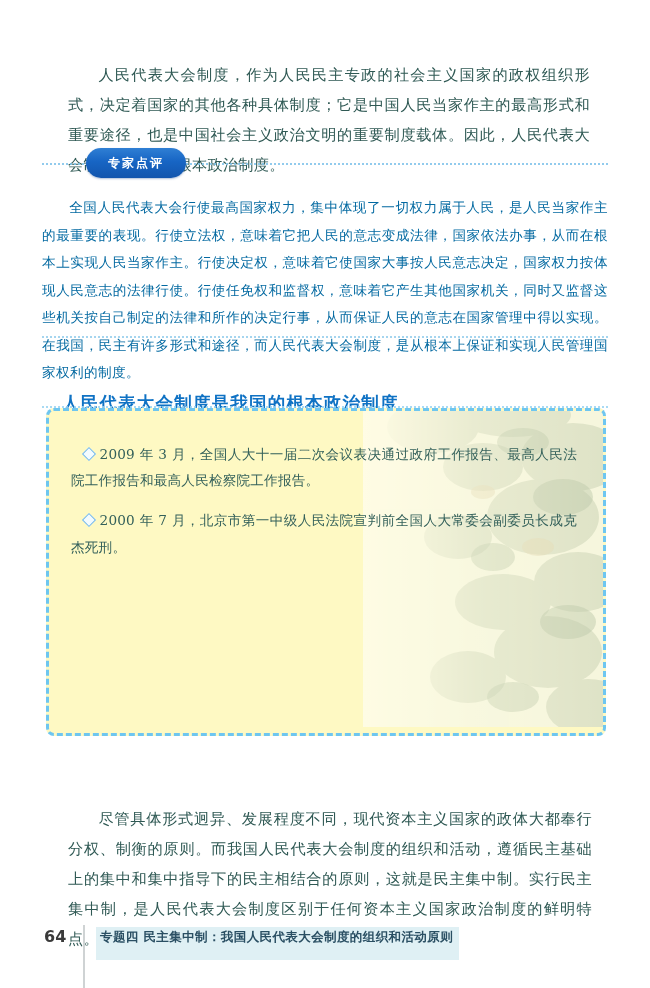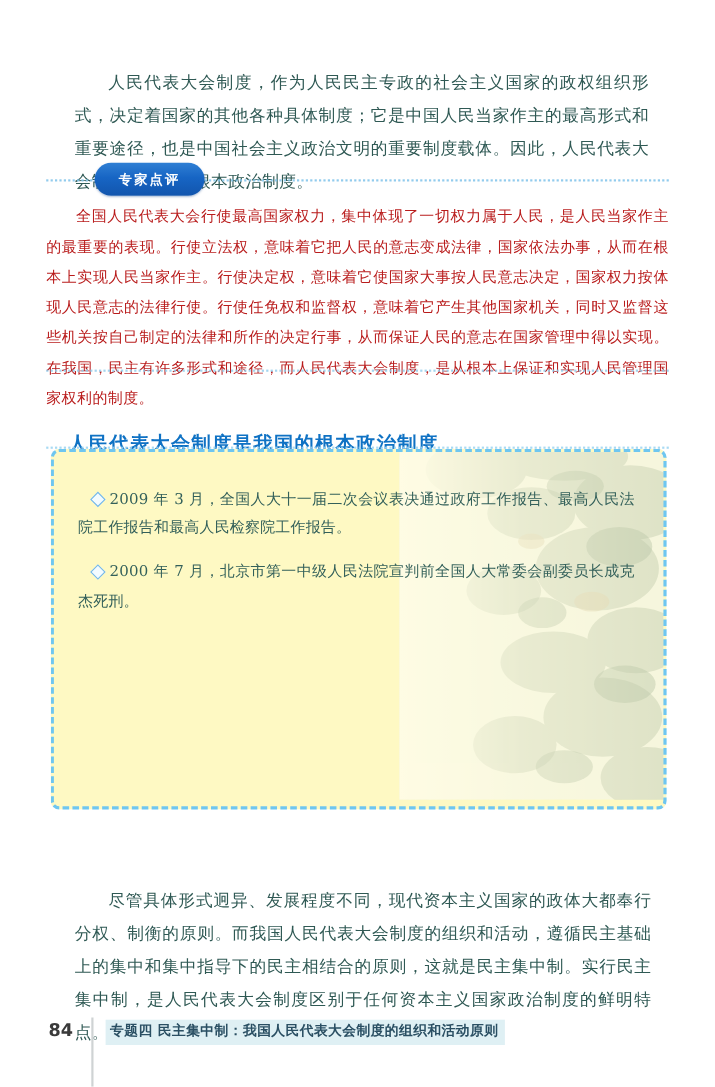--- a/index.html
+++ b/index.html
@@ -74,26 +74,26 @@
     font-family: "DejaVu Sans", "Liberation Sans", sans-serif;
     font-weight: bold;
     font-size: 12px;
     letter-spacing: 2px;
     line-height: 30px;
     box-shadow: 0 1px 2px rgba(20,70,140,.35);
     white-space: nowrap;
   }
   #expert-commentary-text {
     position: relative;
-    margin-top: 4px;
+    margin-top: 14px;
     width: 566px;
     font-family: "DejaVu Serif", "Liberation Serif", serif;
     font-size: 13.6px;
     line-height: 27.5px;
-    color: #b91c1c;
+    color: #0369a1;
     text-align: justify;
     text-justify: inter-character;
     text-indent: 2em;
     letter-spacing: .4px;
   }
   #expert-bottom-rule {
     position: absolute;
     left: 42px;
     top: 336px;
     width: 566px;
@@ -204,21 +204,21 @@
     top: 0px;
     width: 2px;
     height: 63px;
     background: #cfd3d4;
   }
   #footer-title {
     position: absolute;
     left: 96px;
     top: 2px;
     height: 20px;
-    padding: 1px 6px 2px 4px;
+    padding: 1px 6px 12px 4px;
     background: #dff0f4;
     font-family: "DejaVu Sans", "Liberation Sans", sans-serif;
     font-weight: bold;
     font-size: 12.5px;
     line-height: 18px;
     color: #2a4f63;
     letter-spacing: .4px;
     white-space: nowrap;
   }
 </style>
@@ -292,18 +292,18 @@
         <span class="diamond-bullet"></span>
         <span>2000 年 7 月，北京市第一中级人民法院宣判前全国人大常委会副委员长成克杰死刑。</span>
       </p>
 
     </div>
   </div>
 
   <p class="body-para" id="closing-paragraph">尽管具体形式迥异、发展程度不同，现代资本主义国家的政体大都奉行分权、制衡的原则。而我国人民代表大会制度的组织和活动，遵循民主基础上的集中和集中指导下的民主相结合的原则，这就是民主集中制。实行民主集中制，是人民代表大会制度区别于任何资本主义国家政治制度的鲜明特点。</p>
 
   <div id="footer">
-    <div id="page-number">84</div>
+    <div id="page-number">64</div>
     <div id="footer-divider"></div>
     <div id="footer-title">专题四  民主集中制：我国人民代表大会制度的组织和活动原则</div>
   </div>
 
 </div>
 
 </body></html>

